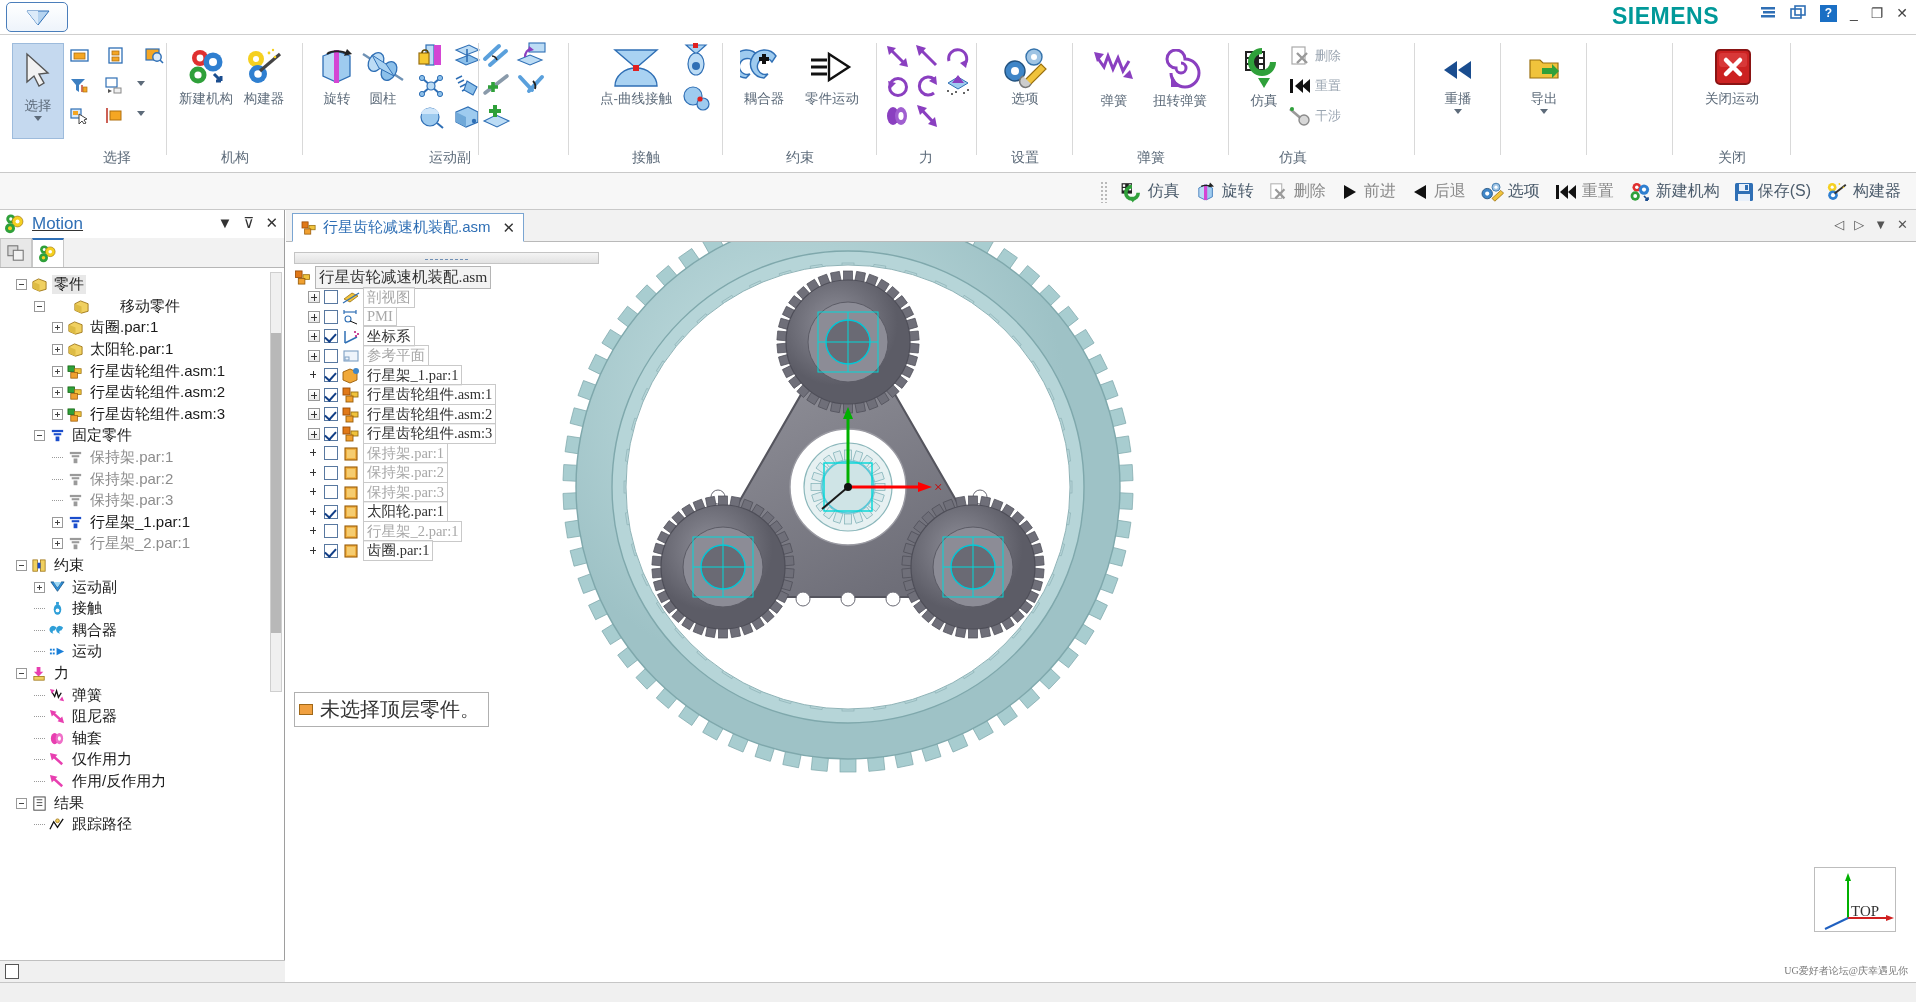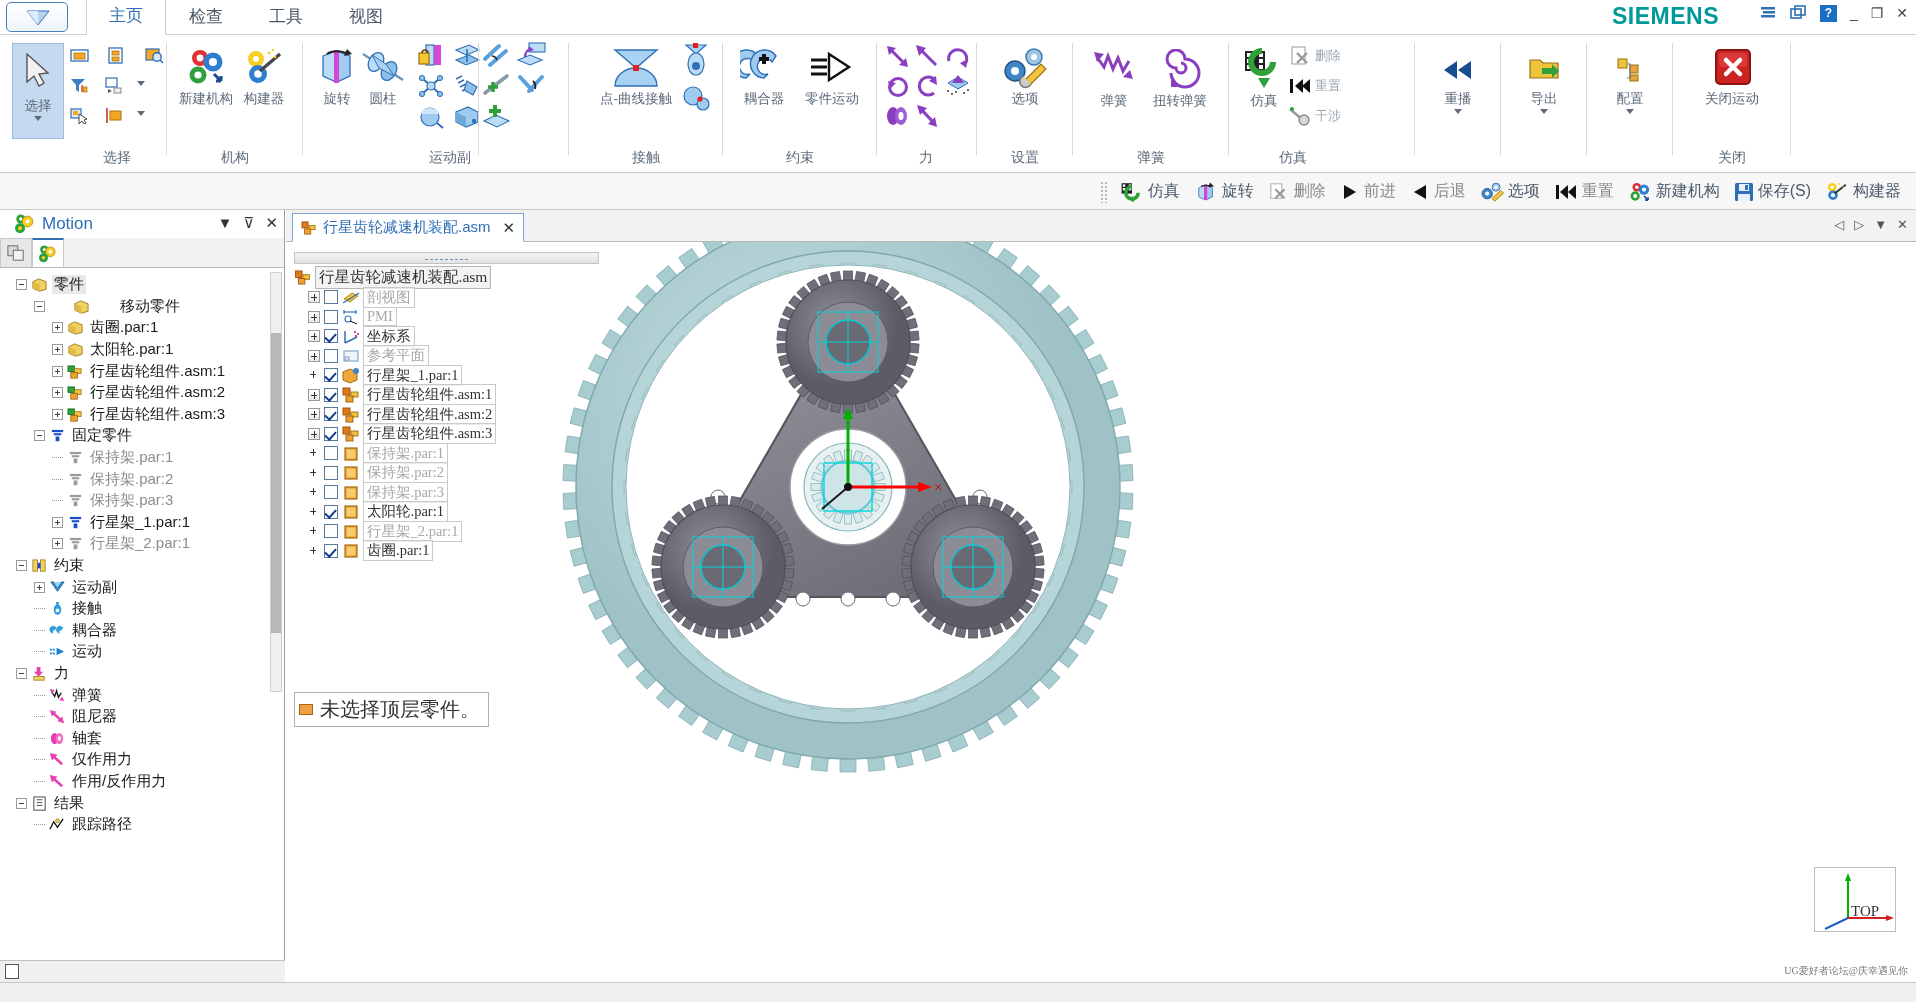--- a/index.html
+++ b/index.html
@@ -85,21 +85,21 @@
   .qitem .lbl.on { color: #4b5b6b; }
   .gripdots { width: 8px; height: 22px; margin-right: 3px;
     background-image: radial-gradient(#b9b9b9 40%, transparent 41%);
     background-size: 4px 4px; }
 
   
   .leftpanel {
     position: absolute; top: 210px; left: 0; width: 285px; height: 772px;
     background: #ffffff; border-right: 1px solid #9e9e9e;
   }
-  .lp-header { position:relative; height: 28px; display:flex; align-items:center; padding-left: 14px; }
+  .lp-header { position:relative; height: 28px; display:flex; align-items:center; padding-left: 4px; text-decoration: underline; }
   .lp-title { font-size: 17px; color: #2f6fb5; margin-left: 6px; }
   .lp-hdr-btns { position:absolute; right: 6px; top: 5px; display:flex; gap:11px; align-items:center; }
   .lp-hdr-btns span { font-size: 15px; color:#333; line-height:1; }
   .lp-tabs { height: 30px; border-bottom: 1px solid #b6b6b6; display: flex; align-items: flex-end; background:#f2f2f2; }
   .lp-tab { width: 32px; height: 29px; display:flex; align-items:center; justify-content:center;
             border: 1px solid #c8c8c8; border-bottom: none; background:#e8e8e8; }
   .lp-tab.active { background: #ffffff; border-top: 2px solid #2f6fb5; }
   .lp-tree { position:absolute; top:60px; left:0; width: 283px; bottom: 22px; overflow: hidden; padding-top: 4px; }
   .trow { display: flex; align-items: center; height: 21.6px; white-space: nowrap; font-size: 15px; color: #1a1a1a; }
   .trow.sel .tlabel { background: #e8e8e8; }
@@ -197,26 +197,20 @@
 <div id="app">
 
   <div class="titlebar">
     <div class="appbtn">
       <svg class="glyph" viewBox="0 0 26 18">
         <polygon points="2,2 24,2 13,16" fill="#b6d4f0" stroke="#2f6fb5" stroke-width="1"></polygon>
         <polygon points="2,2 13,16 13,2" fill="#dcebf9"></polygon>
       </svg>
     </div>
 
-    <div class="toptabs">
-      <div class="toptab active">主页</div>
-      <div class="toptab">检查</div>
-      <div class="toptab">工具</div>
-      <div class="toptab">视图</div>
-    </div>
 
     <div class="siemens">SIEMENS</div>
 
     <div class="winbtns">
       <span class="wb">
         <svg width="17" height="15" viewBox="0 0 17 15">
             <rect x="1" y="2" width="14" height="2.5" fill="#2f6fb5"></rect>
             <rect x="3" y="6" width="12" height="2.5" fill="#2f6fb5"></rect>
             <rect x="1" y="10" width="14" height="2.5" fill="#2f6fb5"></rect>
           </svg>
@@ -691,36 +685,20 @@
           </svg>
         </div>
         <span class="lbl">导出</span>
         <div style="display:flex;justify-content:center;margin-top:2px;">
           <span class="caret"></span>
         </div>
       </div>
     </div>
     <div class="rsep" style="left:1586px;"></div>
 
-    <div class="rgroup" style="left:1590px;width:80px;">
-      <div class="bigbtn" style="left:8px;top:10px;">
-        <div class="ico" style="height:44px;">
-          <svg width="30" height="26" viewBox="0 0 30 26">
-            <rect x="3" y="3" width="9" height="9" fill="#f0c33c" stroke="#9a7010" stroke-width="1"></rect>
-            <rect x="15" y="9" width="8" height="8" fill="#e8a33c" stroke="#9a7010" stroke-width="1"></rect>
-            <rect x="15" y="19" width="8" height="6" fill="#e8a33c" stroke="#9a7010" stroke-width="1"></rect>
-            <path d="M12 8 h3 v14 h-3" fill="none" stroke="#777" stroke-width="1.2"></path>
-          </svg>
-        </div>
-        <span class="lbl">配置</span>
-        <div style="display:flex;justify-content:center;margin-top:2px;">
-          <span class="caret"></span>
-        </div>
-      </div>
-    </div>
     <div class="rsep" style="left:1672px;"></div>
 
     <div class="rgroup" style="left:1676px;width:110px;">
       <div class="bigbtn" style="left:14px;top:8px;width:84px;">
         <div class="ico">
           <svg width="48" height="44" viewBox="0 0 48 44">
             <rect x="8" y="4" width="34" height="34" rx="4" fill="#cc2222" stroke="#8a1414" stroke-width="2"></rect>
             <rect x="11" y="7" width="28" height="14" rx="3" fill="#e04848" opacity="0.6"></rect>
             <path d="M18 14 L32 28 M32 14 L18 28" stroke="#fff" stroke-width="4.5" stroke-linecap="round"></path>
           </svg>

